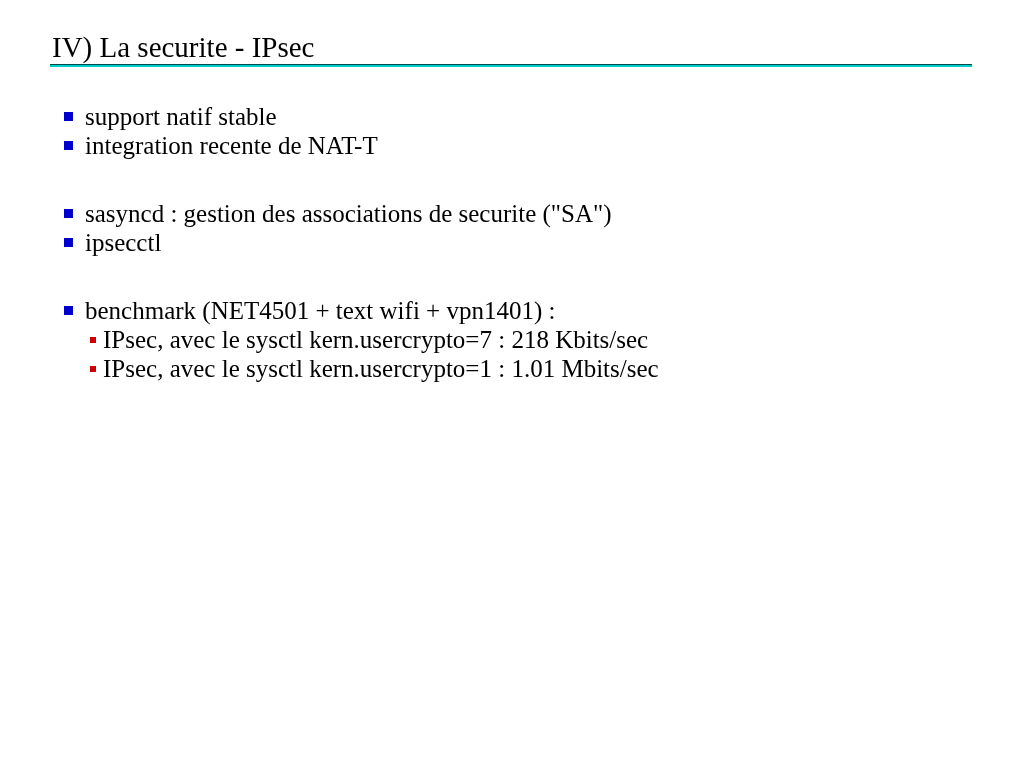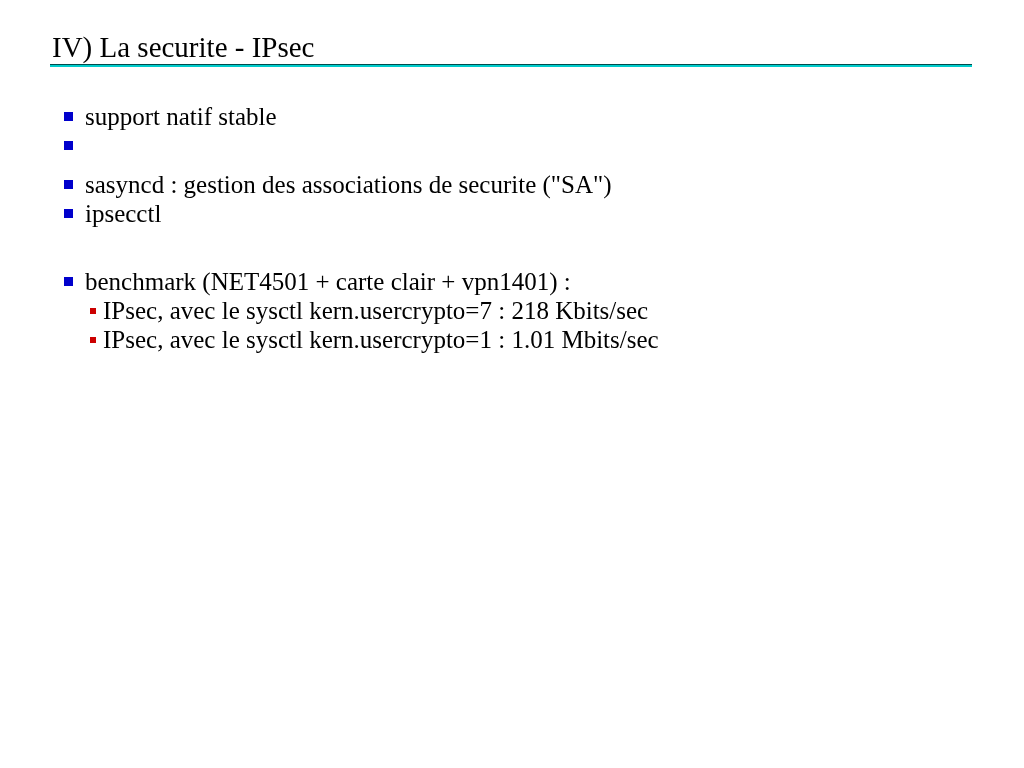--- a/index.html
+++ b/index.html
@@ -72,25 +72,25 @@
 </style>
 </head>
 <body>
 
 <div class="slide">
   <div class="title">IV) La securite - IPsec</div>
   <div class="rule"></div>
   <div class="content">
       <div class="group">
         <div class="item l1"><span class="bullet"></span><span>support natif stable</span></div>
-        <div class="item l1"><span class="bullet"></span></div>
+        <div class="item l1"><span class="bullet"></span><span>integration recente de NAT-T</span></div>
       </div>
       <div class="group">
         <div class="item l1"><span class="bullet"></span><span>sasyncd : gestion des associations de securite ("SA")</span></div>
         <div class="item l1"><span class="bullet"></span><span>ipsecctl</span></div>
       </div>
       <div class="group">
-        <div class="item l1"><span class="bullet"></span><span>benchmark (NET4501 + carte clair + vpn1401) :</span></div>
+        <div class="item l1"><span class="bullet"></span><span>benchmark (NET4501 + text wifi + vpn1401) :</span></div>
         <div class="item l2"><span class="bullet"></span><span>IPsec, avec le sysctl kern.usercrypto=7 : 218 Kbits/sec</span></div>
         <div class="item l2"><span class="bullet"></span><span>IPsec, avec le sysctl kern.usercrypto=1 : 1.01 Mbits/sec</span></div>
       </div>
     </div>
 </div>
 
 </body></html>

